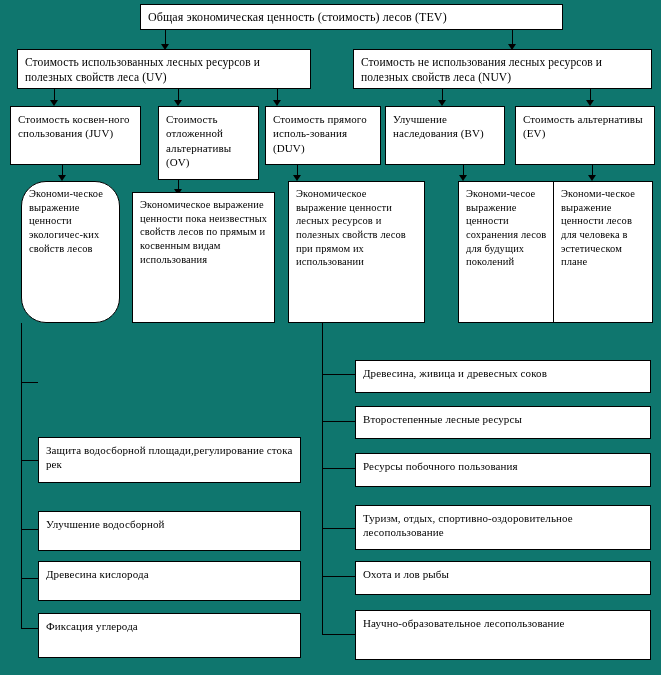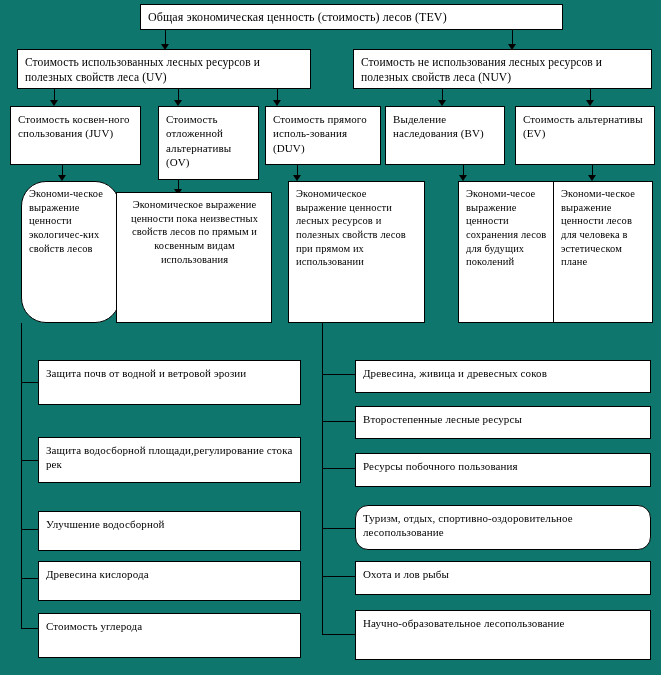--- a/index.html
+++ b/index.html
@@ -91,96 +91,93 @@
   <div class="box t11" style="left:10px; top:106px; width:131px; height:59px;">
     <span>Стоимость косвен-ного спользования (JUV)</span>
   </div>
   <div class="box t11" style="left:158px; top:106px; width:101px; height:74px;">
     <span>Стоимость отложенной альтернативы (OV)</span>
   </div>
   <div class="box t11" style="left:265px; top:106px; width:116px; height:59px;">
     <span>Стоимость прямого исполь-зования (DUV)</span>
   </div>
   <div class="box t11" style="left:385px; top:106px; width:120px; height:59px;">
-    <span>Выделение наследования (BV)</span>
+    <span>Улучшение наследования (BV)</span>
   </div>
   <div class="box t11" style="left:515px; top:106px; width:140px; height:59px;">
     <span>Стоимость альтернативы (EV)</span>
   </div>
 
   <div class="vline" style="left:62px; top:165px; height:12px;"></div>
   <div class="arrow" style="left:58px; top:175px;"></div>
   <div class="vline" style="left:178px; top:180px; height:11px;"></div>
   <div class="arrow" style="left:174px; top:189px;"></div>
   <div class="vline" style="left:297px; top:165px; height:12px;"></div>
   <div class="arrow" style="left:293px; top:175px;"></div>
   <div class="vline" style="left:463px; top:165px; height:12px;"></div>
   <div class="arrow" style="left:459px; top:175px;"></div>
   <div class="vline" style="left:592px; top:165px; height:12px;"></div>
   <div class="arrow" style="left:588px; top:175px;"></div>
 
   <div class="box t10" style="left:21px; top:181px; width:99px; height:142px;border-radius:25px;">
     <span>Экономи-ческое выражение ценности экологичес-ких свойств лесов</span>
   </div>
-  <div class="box t10" style="left:116px; top:192px; width:156px; height:131px;text-align:center;">
+  <div class="box t10" style="left:132px; top:192px; width:143px; height:131px;">
     <span>Экономическое выражение ценности пока неизвестных свойств лесов по прямым и косвенным видам использования</span>
   </div>
   <div class="box t10" style="left:288px; top:181px; width:137px; height:142px;">
     <span>Экономическое выражение ценности лесных ресурсов и полезных свойств лесов при прямом их использовании</span>
   </div>
   <div class="box t10" style="left:432px; top:181px; width:97px; height:142px;margin-left:26px;">
     <span>Экономи-чесое выражение ценности сохранения лесов для будущих поколений</span>
   </div>
   <div class="box t10" style="left:553px; top:181px; width:100px; height:142px;">
     <span>Экономи-ческое выражение ценности лесов для человека в эстетическом плане</span>
   </div>
 
   <div class="vline" style="left:21px; top:323px; height:305px;"></div>
 
   <div class="hline" style="left:21px; top:382px; width:17px;"></div>
   <div class="hline" style="left:21px; top:460px; width:17px;"></div>
   <div class="hline" style="left:21px; top:529px; width:17px;"></div>
   <div class="hline" style="left:21px; top:578px; width:17px;"></div>
   <div class="hline" style="left:21px; top:628px; width:17px;"></div>
 
-  <div class="box t11" style="left:38px; top:360px; width:263px; height:45px;">
-    <span>Защита почв от водной и ветровой эрозии</span>
-  </div>
   <div class="box t11" style="left:38px; top:437px; width:263px; height:46px;">
     <span>Защита водосборной площади,регулирование стока рек</span>
   </div>
   <div class="box t11" style="left:38px; top:511px; width:263px; height:40px;">
     <span>Улучшение водосборной</span>
   </div>
   <div class="box t11" style="left:38px; top:561px; width:263px; height:40px;">
     <span>Древесина кислорода</span>
   </div>
   <div class="box t11" style="left:38px; top:613px; width:263px; height:45px;">
-    <span>Стоимость углерода</span>
+    <span>Фиксация углерода</span>
   </div>
 
   <div class="vline" style="left:322px; top:323px; height:311px;"></div>
 
   <div class="hline" style="left:322px; top:374px; width:33px;"></div>
   <div class="hline" style="left:322px; top:421px; width:33px;"></div>
   <div class="hline" style="left:322px; top:468px; width:33px;"></div>
   <div class="hline" style="left:322px; top:528px; width:33px;"></div>
   <div class="hline" style="left:322px; top:576px; width:33px;"></div>
   <div class="hline" style="left:322px; top:634px; width:33px;"></div>
 
   <div class="box t11" style="left:355px; top:360px; width:296px; height:33px;">
     <span>Древесина, живица и древесных соков</span>
   </div>
   <div class="box t11" style="left:355px; top:406px; width:296px; height:33px;">
     <span>Второстепенные лесные ресурсы</span>
   </div>
   <div class="box t11" style="left:355px; top:453px; width:296px; height:34px;">
     <span>Ресурсы побочного пользования</span>
   </div>
-  <div class="box t11" style="left:355px; top:505px; width:296px; height:45px;border-radius:13px;">
+  <div class="box t11" style="left:355px; top:505px; width:296px; height:45px;">
     <span>Туризм, отдых, спортивно-оздоровительное лесопользование</span>
   </div>
   <div class="box t11" style="left:355px; top:561px; width:296px; height:34px;">
     <span>Охота и лов рыбы</span>
   </div>
   <div class="box t11" style="left:355px; top:610px; width:296px; height:50px;">
     <span>Научно-образовательное лесопользование</span>
   </div>
 
 </div>

